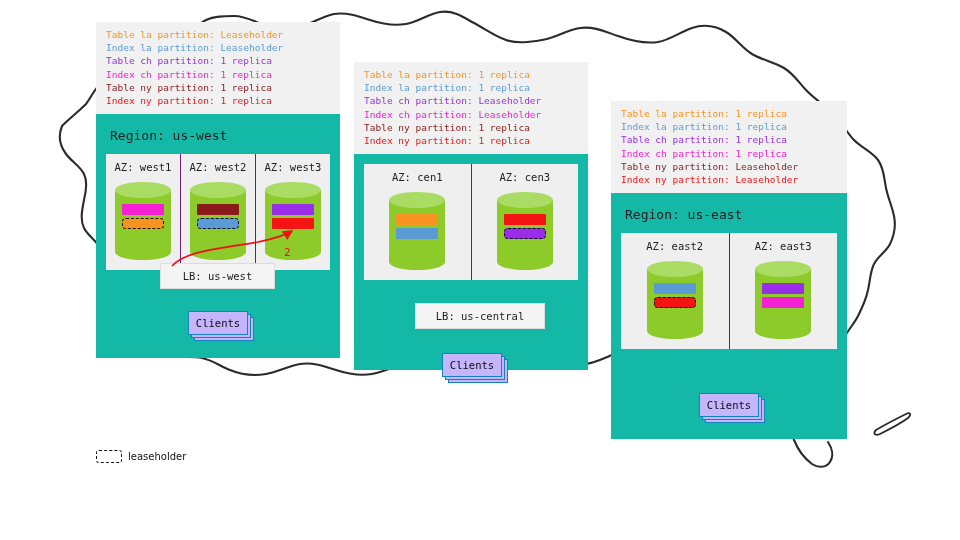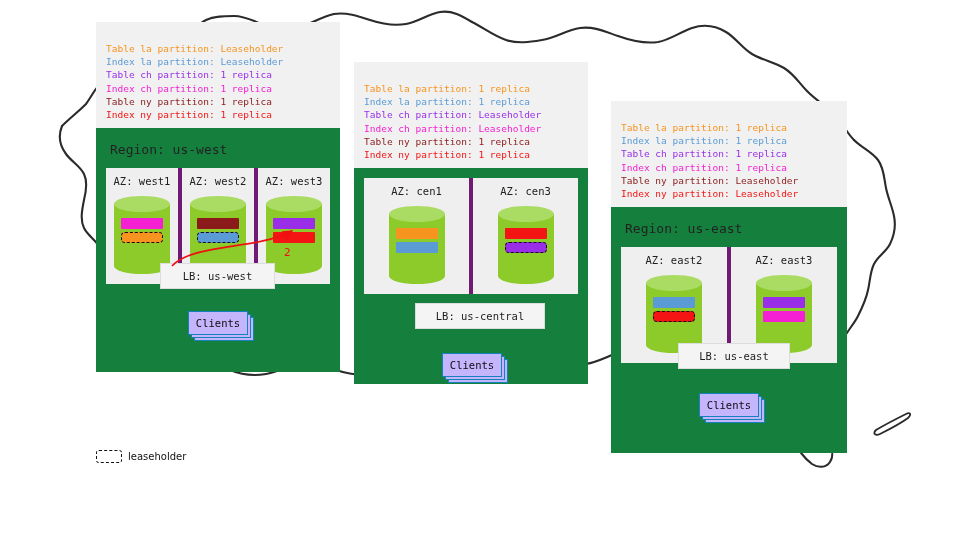--- a/index.html
+++ b/index.html
@@ -10,34 +10,34 @@
   }
   #stage{position:absolute;inset:0;width:960px;height:540px;}
 
   
   #usmap{position:absolute;left:0;top:0;width:960px;height:540px;z-index:0;}
 
   
   .region{position:absolute;z-index:2;}
   .legend-box{
     background:#f1f1f1;
-    padding:20px 10px 7px 10px;
+    padding:6px 10px 7px 10px;
     font-size:9.5px;line-height:13.2px;
     white-space:pre;
     letter-spacing:0px;
   }
   .legend-row{display:block;}
-  .region-body{background:#15803d;padding:10px 10px 14px 10px;}
+  .region-body{background:#14b8a6;padding:10px 10px 14px 10px;}
   .region-title{font-size:13px;color:#222;margin:4px 2px 11px 4px;}
   .az-strip{background:#efefef;display:flex;}
   .az{
     flex:1 1 0;
     padding:7px 2px 10px 2px;
     display:flex;flex-direction:column;align-items:center;
-    border-right:4px solid #701a75;
+    border-right:1px solid #701a75;
     position:relative;
   }
   .az:last-child{border-right:none;}
   .az-label{font-size:10.5px;color:#202020;margin-bottom:9px;white-space:nowrap;}
 
   
   .cyl{position:relative;width:56px;height:78px;}
   .cyl .body{
     position:absolute;left:0;top:8px;width:56px;height:62px;
     background:#8ccb2a;
@@ -257,21 +257,20 @@
               <div class="bars">
                 <div class="bar" style="background: rgb(154, 46, 232);"></div>
                 <div class="bar" style="background: rgb(245, 31, 211);"></div>
               </div>
             </div>
           </div>
         </div>
       <div style="height:76px;"></div>
     </div>
   </div>
-  <div class="lb" style="left:678px;top:343px;width:82px;">LB: us-east</div>
   <div class="clients-wrap" style="left:699px;top:393px;">
     <div class="clients">
       <div class="sheet s3"></div>
       <div class="sheet s2"></div>
       <div class="sheet s1">Clients</div>
     </div>
   </div>
 
 
   <div class="key" style="left:96px;top:450px;">

